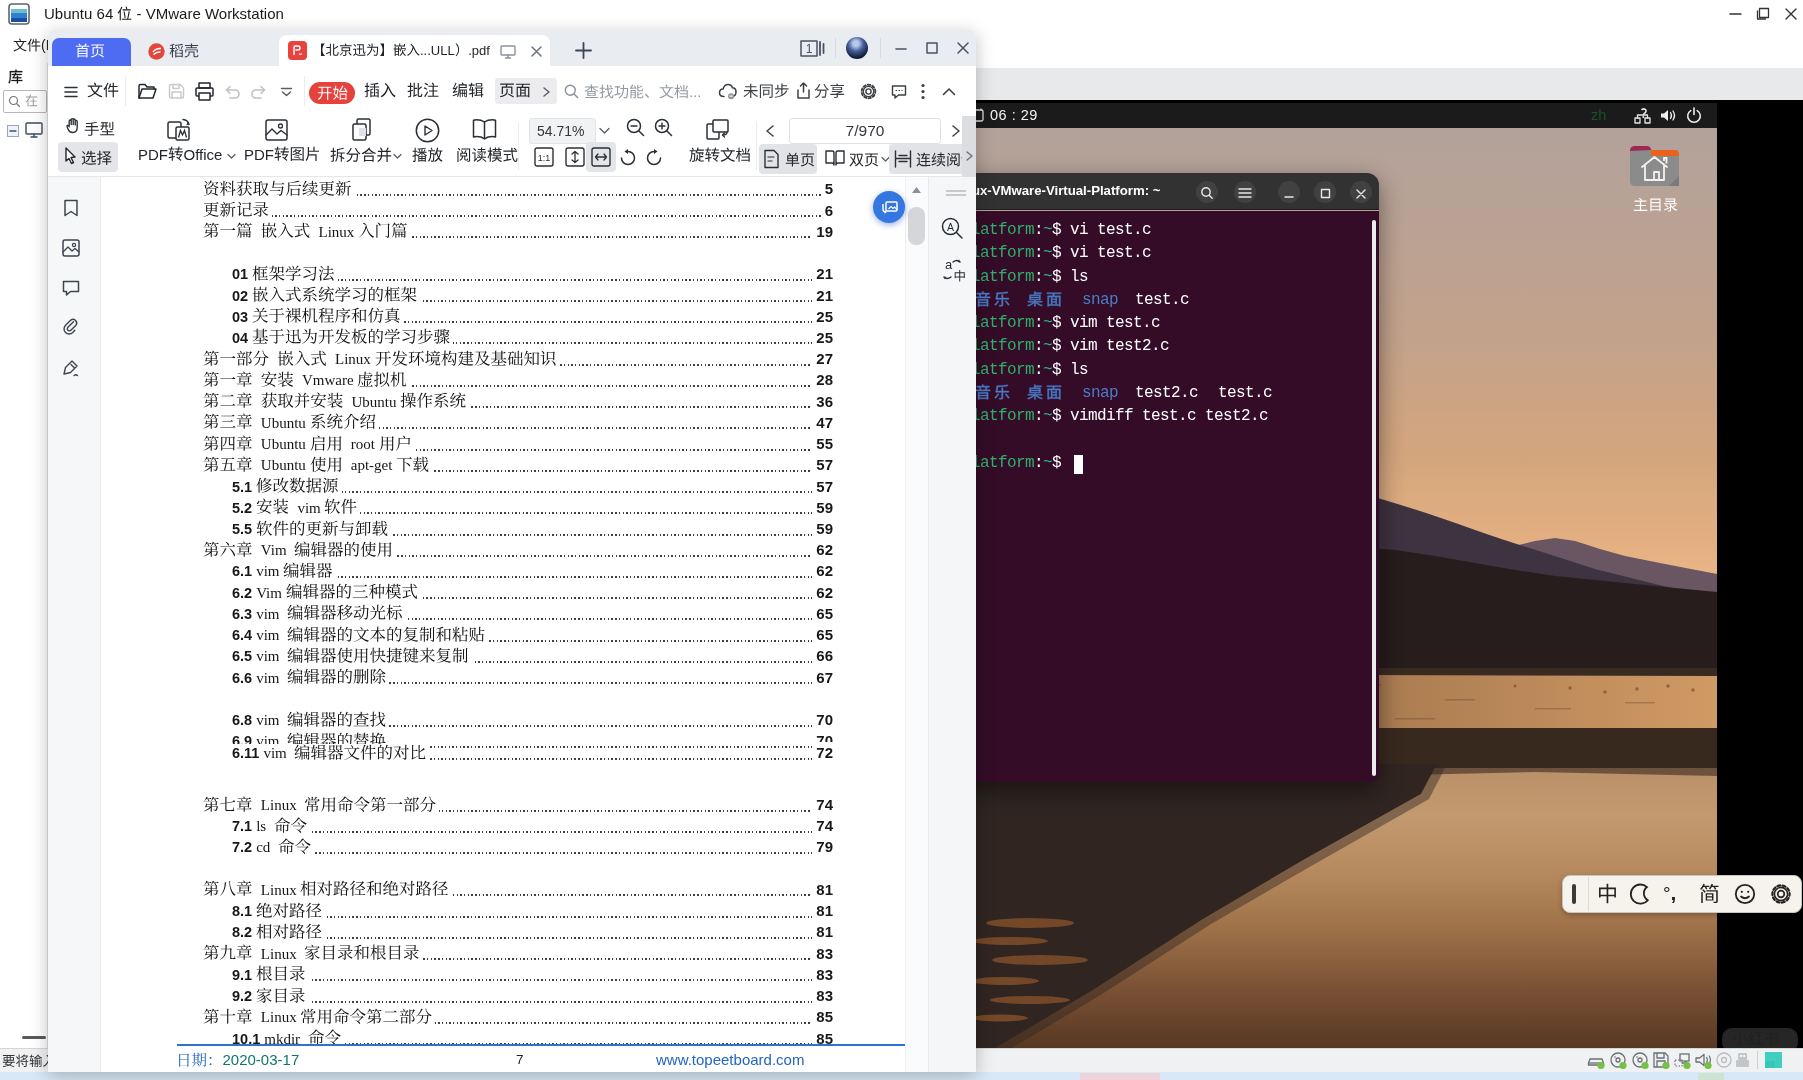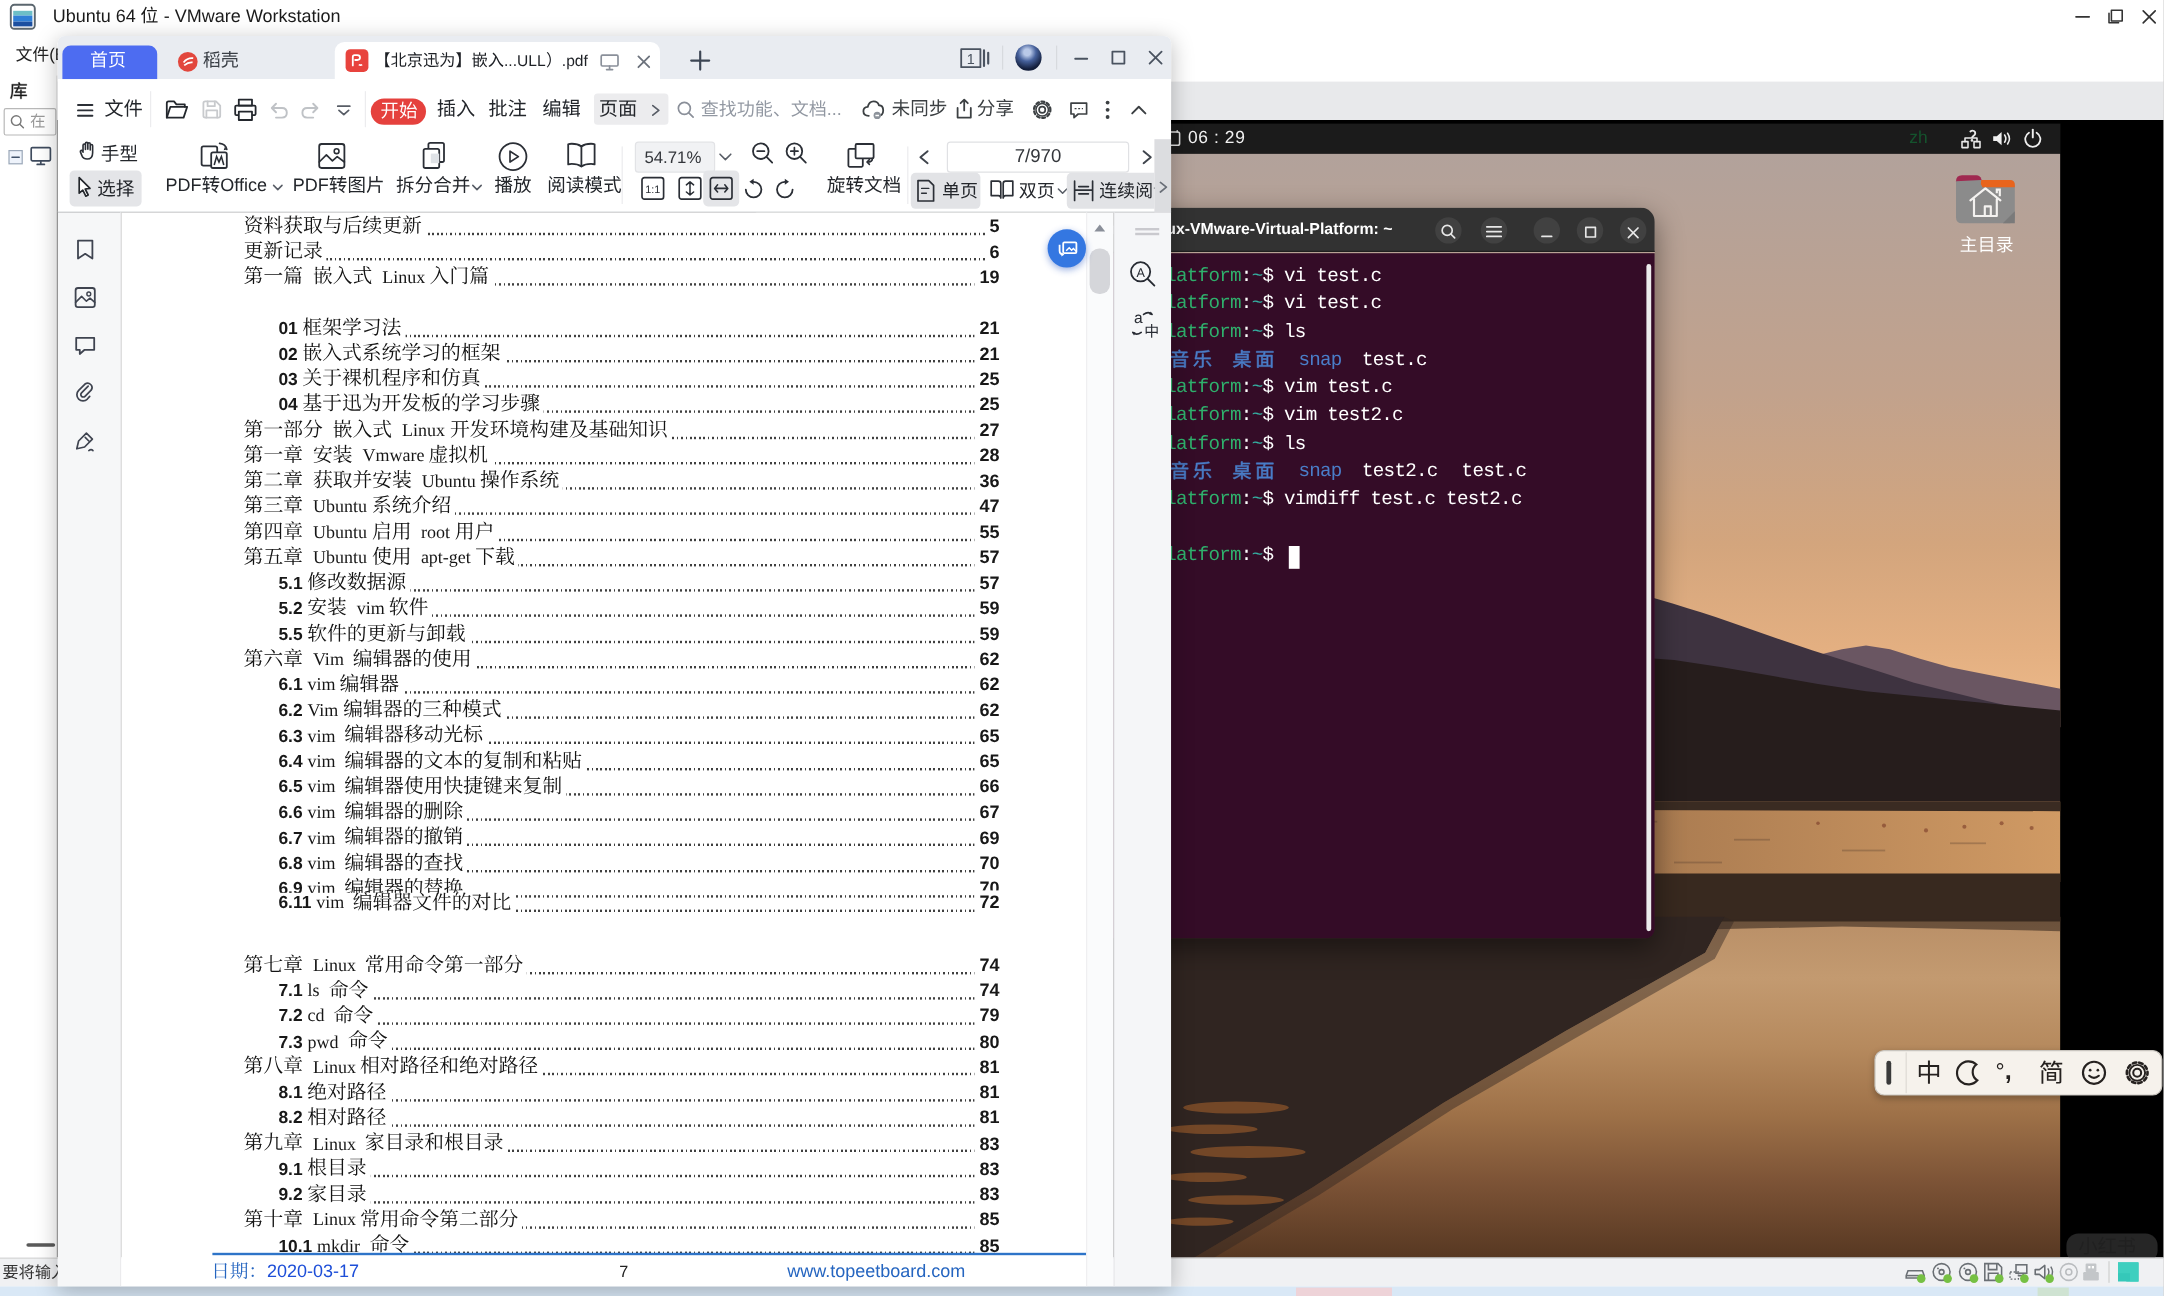--- a/index.html
+++ b/index.html
@@ -1124,28 +1124,20 @@
             <use href="#f5236" x="10000"></use>
           </svg></span><span class="pg">66</span></div>
       <div class="tl" style="left:184px;top:636.6px;width:601px"><span class="tx"><span class="bn">6.6&nbsp;</span><span class="lt">vim&nbsp; </span><svg class="cj" style="width:99.0px;height:16.5px;color:#141414;" viewBox="0 -880 6000 1000" preserveAspectRatio="xMinYMin meet">
             <use href="#f7f16" x="0"></use>
             <use href="#f8f91" x="1000"></use>
             <use href="#f5668" x="2000"></use>
             <use href="#f7684" x="3000"></use>
             <use href="#f5220" x="4000"></use>
             <use href="#f9664" x="5000"></use>
           </svg></span><span class="pg">67</span></div>
-      <div class="tl" style="left:184px;top:657.8px;width:601px"><span class="tx"><span class="bn">6.7&nbsp;</span><span class="lt">vim&nbsp; </span><svg class="cj" style="width:99.0px;height:16.5px;color:#141414;" viewBox="0 -880 6000 1000" preserveAspectRatio="xMinYMin meet">
-            <use href="#f7f16" x="0"></use>
-            <use href="#f8f91" x="1000"></use>
-            <use href="#f5668" x="2000"></use>
-            <use href="#f7684" x="3000"></use>
-            <use href="#f64a4" x="4000"></use>
-            <use href="#f9500" x="5000"></use>
-          </svg></span><span class="pg">69</span></div>
       <div class="tl" style="left:184px;top:679.0px;width:601px"><span class="tx"><span class="bn">6.8&nbsp;</span><span class="lt">vim&nbsp; </span><svg class="cj" style="width:99.0px;height:16.5px;color:#141414;" viewBox="0 -880 6000 1000" preserveAspectRatio="xMinYMin meet">
             <use href="#f7f16" x="0"></use>
             <use href="#f8f91" x="1000"></use>
             <use href="#f5668" x="2000"></use>
             <use href="#f7684" x="3000"></use>
             <use href="#f67e5" x="4000"></use>
             <use href="#f627e" x="5000"></use>
           </svg></span><span class="pg">70</span></div>
       <div class="tl" style="left:184px;top:700.3px;width:601px"><span class="tx"><span class="bn">6.9&nbsp;</span><span class="lt">vim&nbsp; </span><svg class="cj" style="width:99.0px;height:16.5px;color:#141414;" viewBox="0 -880 6000 1000" preserveAspectRatio="xMinYMin meet">
             <use href="#f7f16" x="0"></use>
@@ -1180,24 +1172,20 @@
             <use href="#f5206" x="7000"></use>
           </svg></span><span class="pg">74</span></div>
       <div class="tl" style="left:184px;top:785.2px;width:601px"><span class="tx"><span class="bn">7.1&nbsp;</span><span class="lt">ls&nbsp; </span><svg class="cj" style="width:33.0px;height:16.5px;color:#141414;" viewBox="0 -880 2000 1000" preserveAspectRatio="xMinYMin meet">
             <use href="#f547d" x="0"></use>
             <use href="#f4ee4" x="1000"></use>
           </svg></span><span class="pg">74</span></div>
       <div class="tl" style="left:184px;top:806.4px;width:601px"><span class="tx"><span class="bn">7.2&nbsp;</span><span class="lt">cd&nbsp; </span><svg class="cj" style="width:33.0px;height:16.5px;color:#141414;" viewBox="0 -880 2000 1000" preserveAspectRatio="xMinYMin meet">
             <use href="#f547d" x="0"></use>
             <use href="#f4ee4" x="1000"></use>
           </svg></span><span class="pg">79</span></div>
-      <div class="tl" style="left:184px;top:827.7px;width:601px"><span class="tx"><span class="bn">7.3&nbsp;</span><span class="lt">pwd&nbsp; </span><svg class="cj" style="width:33.0px;height:16.5px;color:#141414;" viewBox="0 -880 2000 1000" preserveAspectRatio="xMinYMin meet">
-            <use href="#f547d" x="0"></use>
-            <use href="#f4ee4" x="1000"></use>
-          </svg></span><span class="pg">80</span></div>
       <div class="tl" style="left:155px;top:848.9px;width:630px"><span class="tx"><svg class="cj" style="width:57.8px;height:16.5px;color:#141414;" viewBox="0 -880 3500 1000" preserveAspectRatio="xMinYMin meet">
             <use href="#f7b2c" x="0"></use>
             <use href="#f516b" x="1000"></use>
             <use href="#f7ae0" x="2000"></use>
           </svg><span class="lt">Linux </span><svg class="cj" style="width:148.5px;height:16.5px;color:#141414;" viewBox="0 -880 9000 1000" preserveAspectRatio="xMinYMin meet">
             <use href="#f76f8" x="0"></use>
             <use href="#f5bf9" x="1000"></use>
             <use href="#f8def" x="2000"></use>
             <use href="#f5f84" x="3000"></use>
             <use href="#f548c" x="4000"></use>
@@ -1257,21 +1245,21 @@
           </svg></span><span class="pg">85</span></div>
       <div class="tl" style="left:184px;top:997.5px;width:601px"><span class="tx"><span class="bn">10.1&nbsp;</span><span class="lt">mkdir&nbsp; </span><svg class="cj" style="width:33.0px;height:16.5px;color:#141414;" viewBox="0 -880 2000 1000" preserveAspectRatio="xMinYMin meet">
             <use href="#f547d" x="0"></use>
             <use href="#f4ee4" x="1000"></use>
           </svg></span><span class="pg">85</span></div>
       <div style="left:129px;top:1014px;width:728px;height:2px;background:#2e74c8;"></div>
       <div style="left:128px;top:1021px;white-space:nowrap"><svg class="cj" style="width:46.5px;height:15.5px;color:#2565c0;" viewBox="0 -880 3000 1000" preserveAspectRatio="xMinYMin meet">
           <use href="#f65e5" x="0"></use>
           <use href="#f671f" x="1000"></use>
           <use href="#fff1a" x="2000"></use>
-        </svg><span style="font-size:15px;color:#1d4ed8">2020-03-17</span></div>
+        </svg><span style="font-size:15px;color:#0f766e">2020-03-17</span></div>
       <div style="left:468px;top:1022px;font-size:13.5px;color:#222">7</div>
       <div style="left:608px;top:1021px;font-size:15px;color:#2565c0">www.topeetboard.com</div>
       <div style="left:857px;top:147px;width:23px;height:895px;background:#fafbfc;border-left:1px solid #efeff1;"></div>
       <svg class="ic" style="left:863px;top:156px;" width="11" height="8" viewBox="0 0 11 8">
         <path d="M5.5 1L10 7H1z" fill="#8a8f99"></path>
       </svg>
       <div style="left:860px;top:177px;width:17px;height:38px;background:#d5d6da;border-radius:8px;"></div>
       <div style="left:880px;top:147px;width:48px;height:895px;background:#f5f6f8;border-left:1px solid #e9e9eb;"></div>
       <div style="left:898px;top:160px;width:20px;height:1.5px;background:#c9c9ce;"></div>
       <div style="left:898px;top:164px;width:20px;height:1.5px;background:#c9c9ce;"></div>

